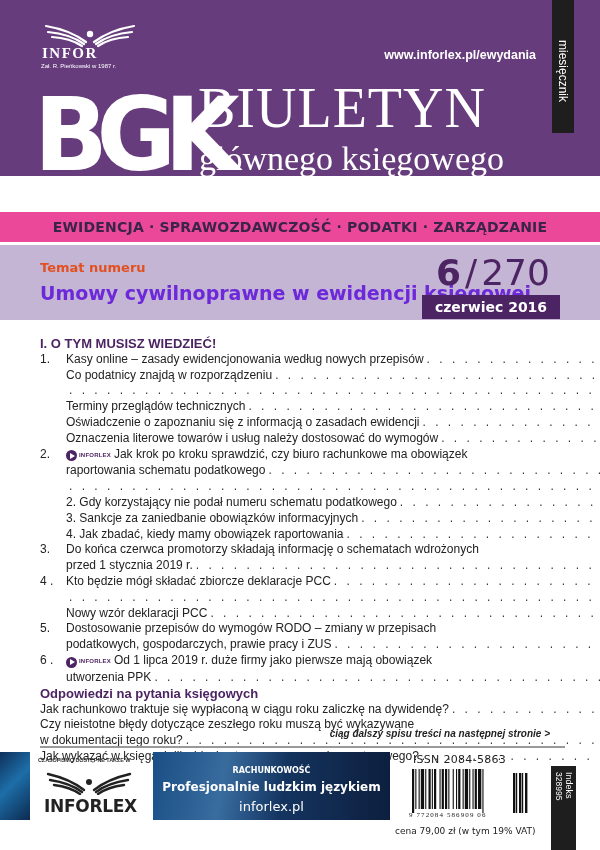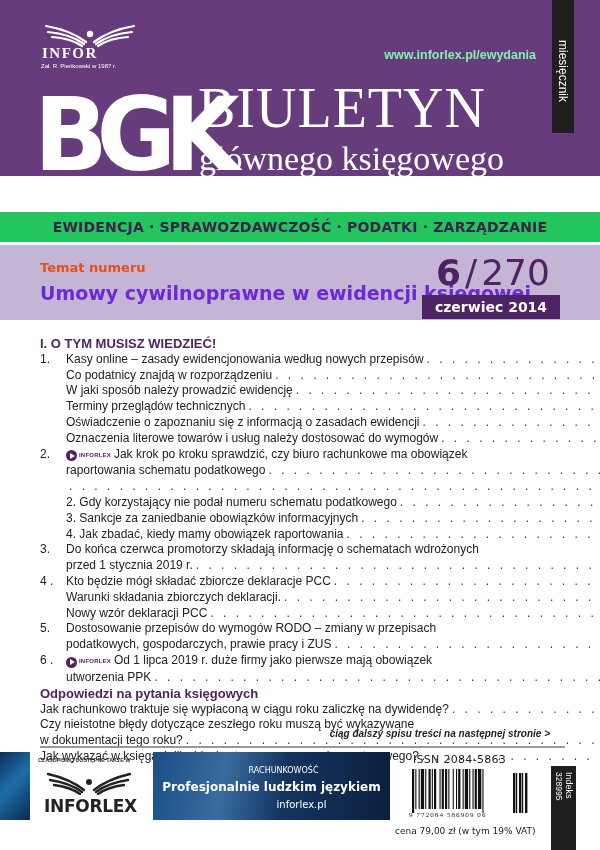--- a/index.html
+++ b/index.html
@@ -17,21 +17,21 @@
     position: absolute; left: 42px; top: 45px;
     font-family: "Liberation Serif", serif; font-weight: bold;
     font-size: 15px; letter-spacing: 1.5px; color: #ffffff;
   }
   .infor-sub {
     position: absolute; left: 41px; top: 63px;
     font-size: 6px; color: #ffffff;
   }
   .website {
     position: absolute; right: 64px; top: 48px;
-    font-size: 12.5px; font-weight: bold; color: #86efac;
+    font-size: 12.5px; font-weight: bold; color: #ffffff;
   }
   .monthly-tab {
     position: absolute; left: 552px; top: 0; width: 22px; height: 133px;
     background: #1e1e1e;
   }
   .monthly-label {
     position: absolute; left: 552px; top: 40px; width: 22px; height: 85px;
     writing-mode: vertical-rl; color: #ffffff; font-size: 12px;
     display: flex; align-items: center; justify-content: flex-start;
   }
@@ -48,21 +48,21 @@
   }
   .title-sub {
     position: absolute; left: 199px; top: 142px;
     font-family: "Liberation Serif", serif; font-size: 34px; line-height: 1;
     color: #ffffff;
   }
 
   
   .categories {
     position: absolute; left: 0; top: 212px; width: 600px; height: 30px;
-    background: #22c55e; text-align: center;
+    background: #ec4899; text-align: center;
     font-family: "DejaVu Sans", sans-serif; font-size: 14px; font-weight: bold;
     color: #3b2449; line-height: 30px; letter-spacing: 0.2px;
   }
 
   
   .topic-band {
     position: absolute; left: 0; top: 245px; width: 600px; height: 75px;
     background: #c4b5d4;
   }
   .topic-label {
@@ -151,29 +151,29 @@
   }
   .promo-banner {
     position: absolute; left: 153px; top: 752px; width: 237px; height: 68px;
     background:
       linear-gradient(100deg, rgba(255,255,255,0) 0%, rgba(120,190,240,0.35) 30%, rgba(255,255,255,0) 55%),
       linear-gradient(90deg, #1a4f86 0%, #163b6b 40%, #0d1f3e 100%);
     color: #ffffff; text-align: center;
   }
   .promo-kicker {
     position: absolute; left: 0; top: 14px; width: 100%;
-    font-family: "DejaVu Sans", sans-serif; font-size: 8px; font-weight: normal; margin-left: 12px;
+    font-family: "DejaVu Sans", sans-serif; font-size: 8px; font-weight: bold;
   }
   .promo-headline {
     position: absolute; left: 0; top: 28px; width: 100%;
     font-family: "DejaVu Sans", sans-serif; font-size: 12px; font-weight: bold;
   }
   .promo-url {
     position: absolute; left: 0; top: 47px; width: 100%;
-    font-family: "DejaVu Sans", sans-serif; font-size: 10px; margin-left: 30px;
+    font-family: "DejaVu Sans", sans-serif; font-size: 13px;
   }
   .issn {
     position: absolute; left: 413px; top: 753px;
     font-family: "DejaVu Sans", sans-serif; font-size: 11px; color: #222;
     letter-spacing: 0.3px;
   }
   .barcode {
     position: absolute; left: 412px; top: 769px; width: 120px; height: 44px;
   }
   .barcode-digits {
@@ -226,21 +226,21 @@
 </div>
 
 <div class="categories">EWIDENCJA · SPRAWOZDAWCZOŚĆ · PODATKI · ZARZĄDZANIE</div>
 
 <div class="topic-band">
   <div class="topic-label">Temat numeru</div>
   <div class="topic-title">Umowy cywilnoprawne w ewidencji księgowej</div>
   <div class="issue-number">
     <span class="num">6</span><span class="sep">/</span><span class="total">270</span>
   </div>
-  <div class="issue-date">czerwiec 2014</div>
+  <div class="issue-date">czerwiec 2016</div>
 </div>
 
 <div class="toc">
   <div class="toc-heading">I. O TYM MUSISZ WIEDZIEĆ!</div>
   <div id="toc-entries">
       <div class="toc-row">
         <span class="toc-num">1.</span>
         <span class="toc-body">
           <span class="toc-text"><span>Kasy online – zasady ewidencjonowania według nowych przepisów</span></span>
           <span class="toc-dots"></span>
@@ -249,21 +249,20 @@
       <div class="toc-row">
         <span class="toc-num"></span>
         <span class="toc-body">
           <span class="toc-text"><span>Co podatnicy znajdą w rozporządzeniu</span></span>
           <span class="toc-dots"></span>
         </span>
       </div>
       <div class="toc-row">
         <span class="toc-num"></span>
         <span class="toc-body">
-          <span class="toc-text"><span>W jaki sposób należy prowadzić ewidencję</span></span>
           <span class="toc-dots"></span>
         </span>
       </div>
       <div class="toc-row">
         <span class="toc-num"></span>
         <span class="toc-body">
           <span class="toc-text"><span>Terminy przeglądów technicznych</span></span>
           <span class="toc-dots"></span>
         </span>
       </div>
@@ -342,21 +341,20 @@
       <div class="toc-row">
         <span class="toc-num">4 .</span>
         <span class="toc-body">
           <span class="toc-text"><span>Kto będzie mógł składać zbiorcze deklaracje PCC</span></span>
           <span class="toc-dots"></span>
         </span>
       </div>
       <div class="toc-row">
         <span class="toc-num"></span>
         <span class="toc-body">
-          <span class="toc-text"><span>Warunki składania zbiorczych deklaracji.</span></span>
           <span class="toc-dots"></span>
         </span>
       </div>
       <div class="toc-row">
         <span class="toc-num"></span>
         <span class="toc-body">
           <span class="toc-text"><span>Nowy wzór deklaracji PCC</span></span>
           <span class="toc-dots"></span>
         </span>
       </div>

